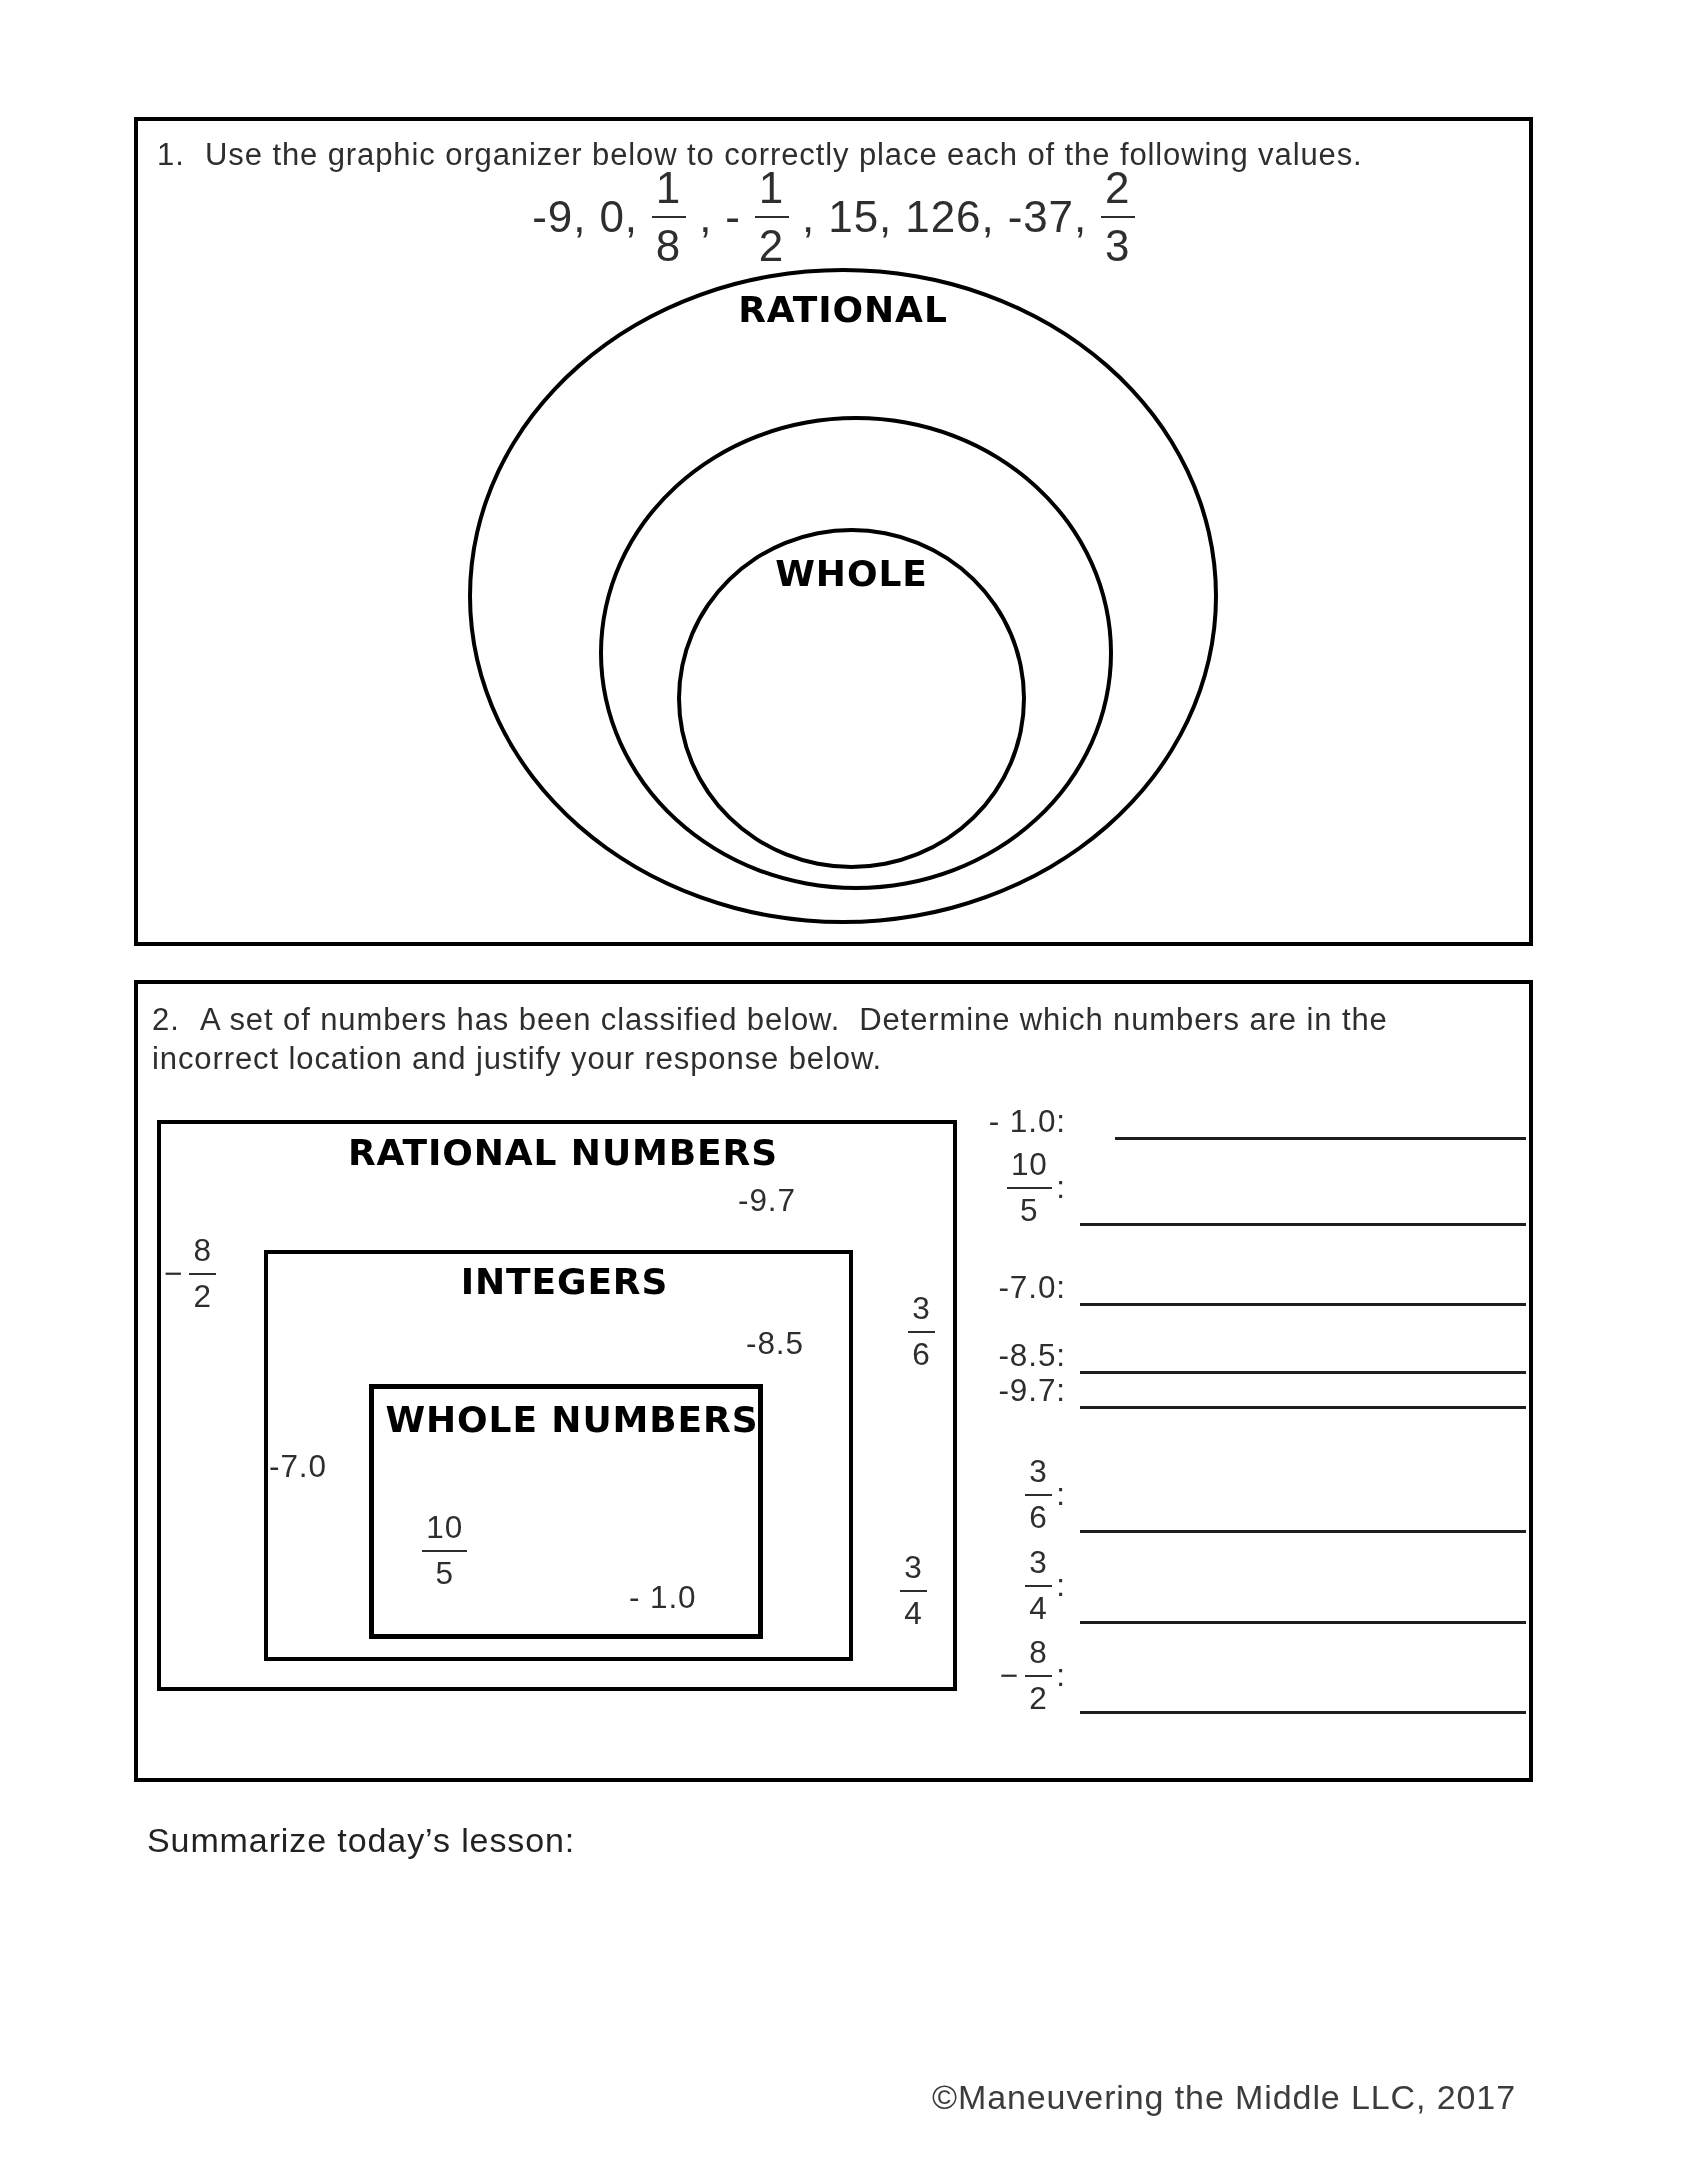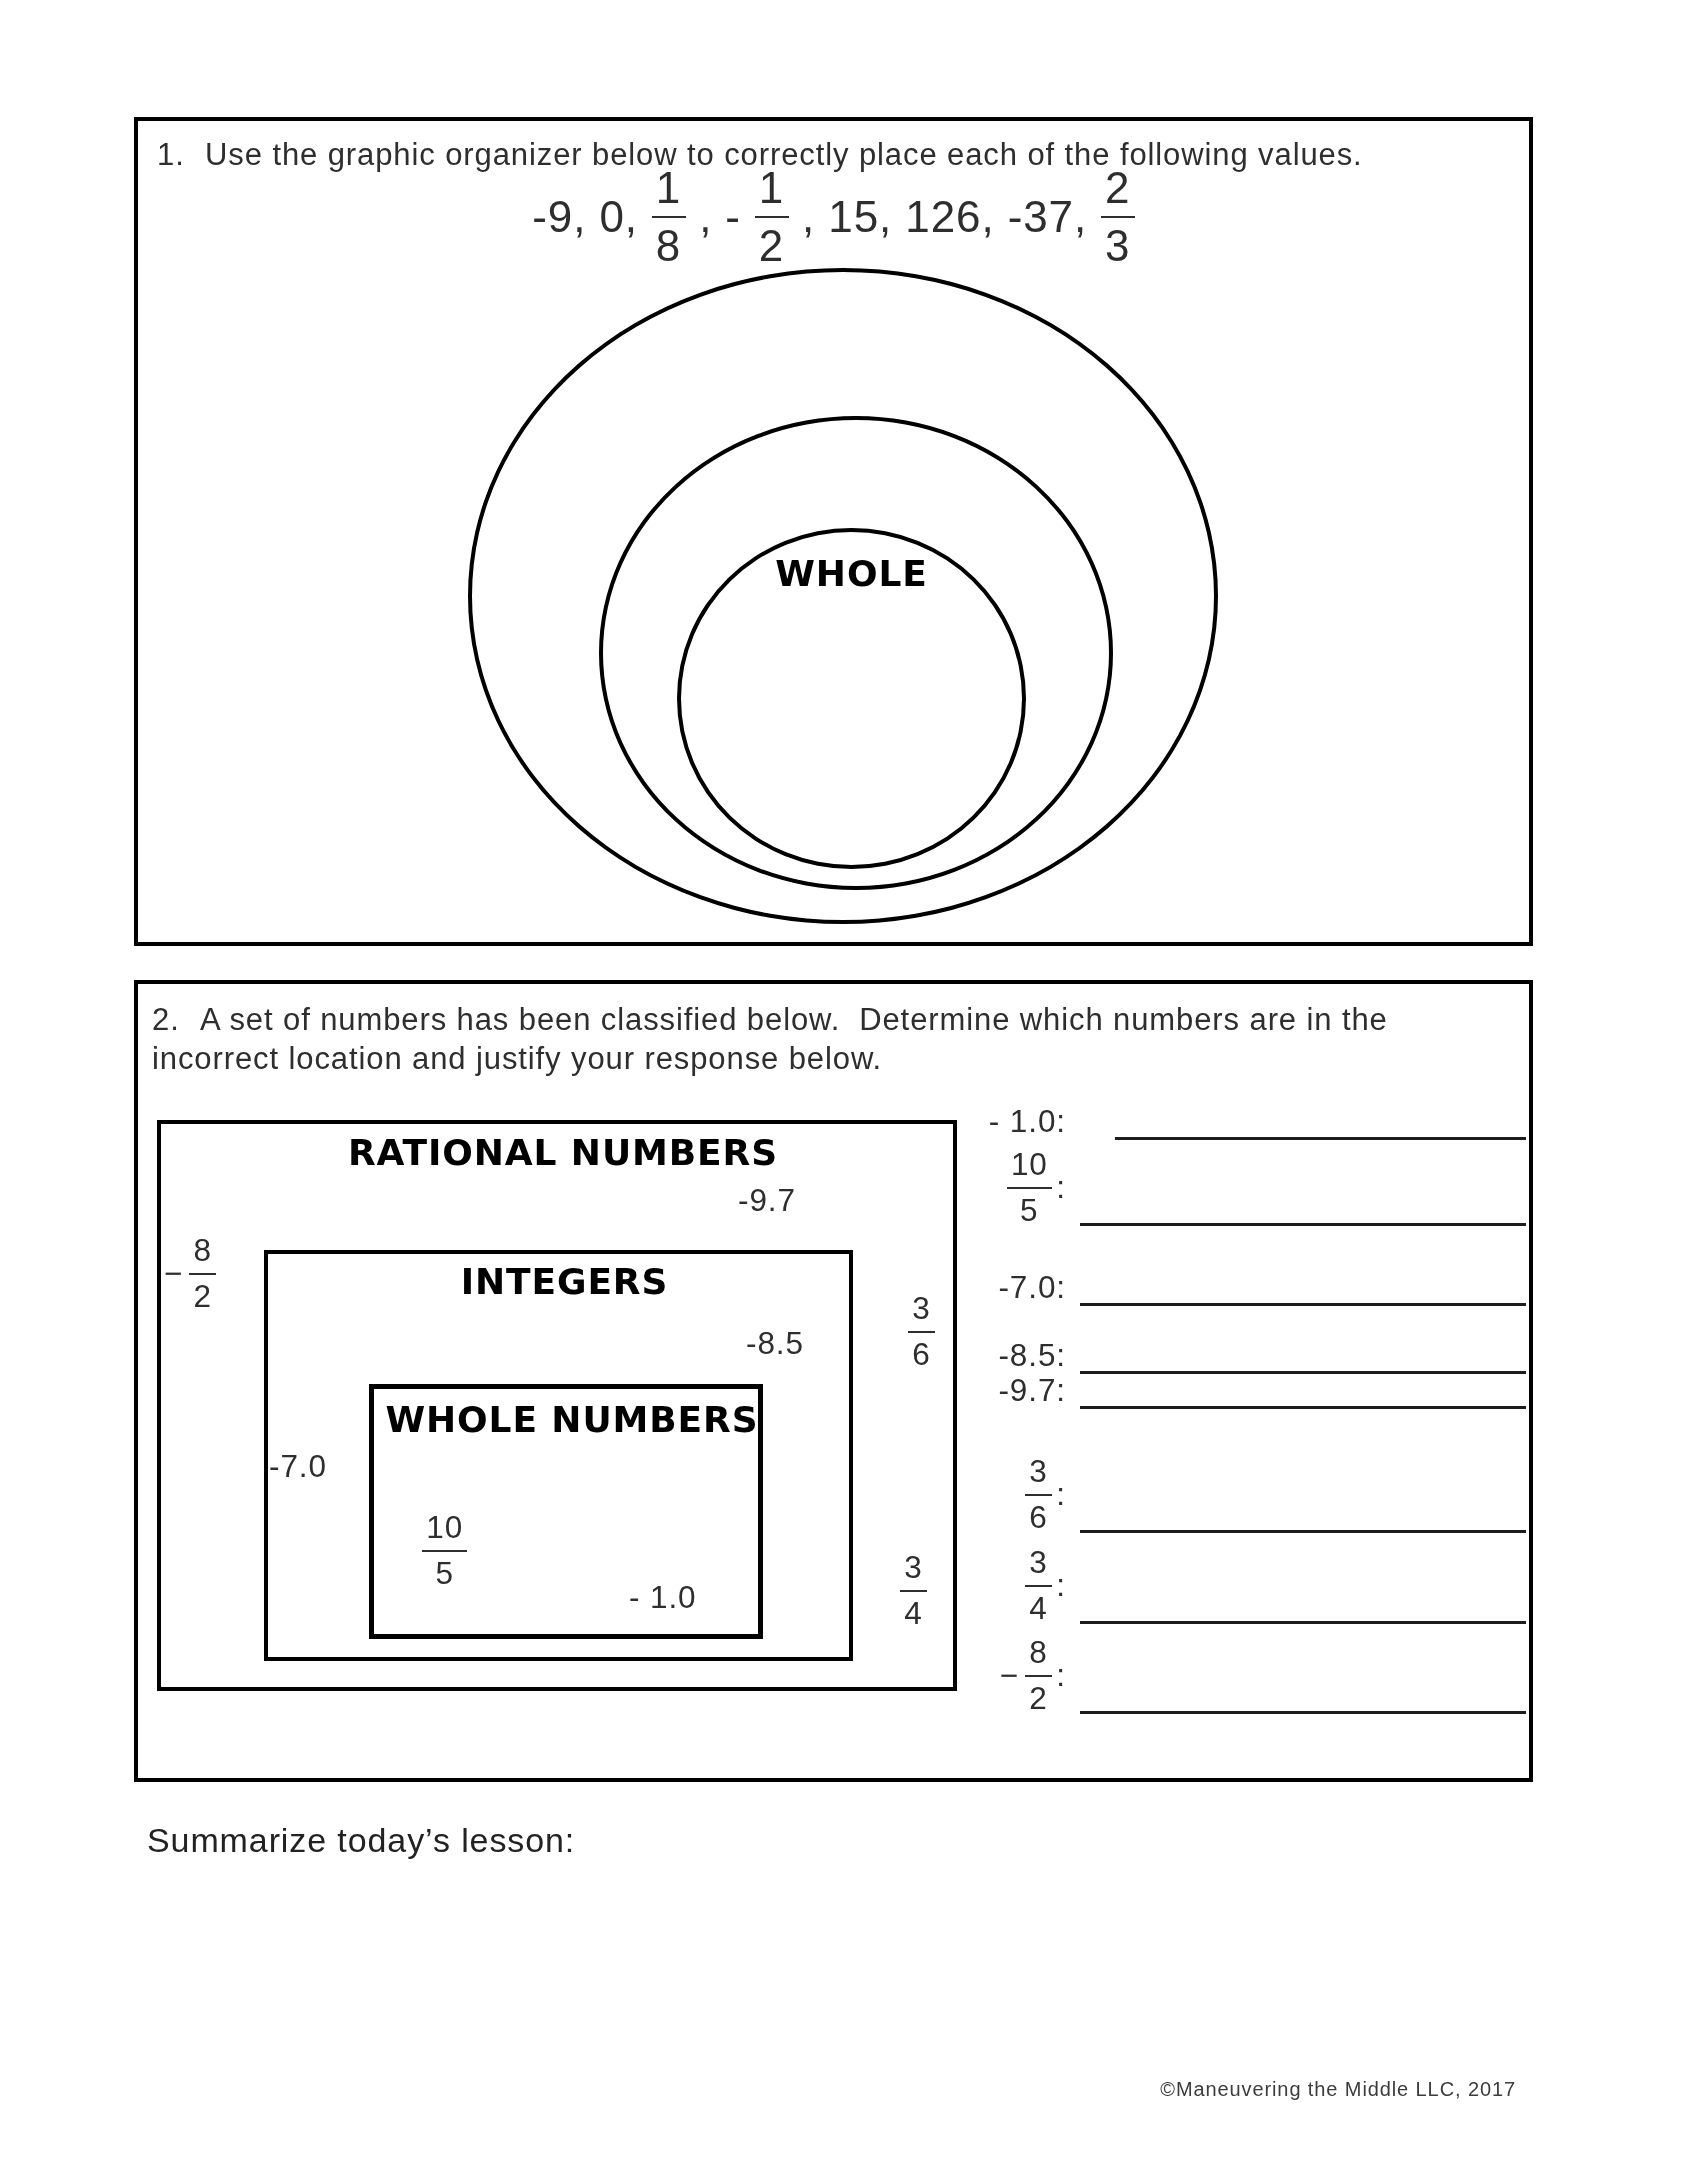--- a/index.html
+++ b/index.html
@@ -98,21 +98,21 @@
   }
   
   .summarize {
     position: absolute;
     left: 147px; top: 1821px;
     font-size: 34px; letter-spacing: 0.9px; color: #222;
   }
   .footer {
     position: absolute;
     right: 118px; top: 2078px;
-    font-size: 20px; letter-spacing: 0.9px; color: #3c3c3c;
+    font-size: 34px; letter-spacing: 0.9px; color: #3c3c3c;
   }
 </style>
 </head>
 <body>
 
 <div class="page">
 
   <div class="qbox" style="left:134px; top:117px; width:1399px; height:829px;"></div>
 
   <div class="prompt" style="left:157px; top:135px; width:1346px;"><span class="qnum">1.</span><span>Use the graphic organizer below to correctly place each of the following values.</span></div>
@@ -135,20 +135,21 @@
       <span class="fnum">2</span>
       <span class="fbar"></span>
       <span class="fden">3</span>
     </span>
   </div>
 
   <div class="ellipse" style="left:468px; top:268px; width:750px; height:656px;"></div>
   <div class="ellipse" style="left:599px; top:416px; width:514px; height:474px;"></div>
   <div class="ellipse" style="left:677px; top:528px; width:349px; height:341px;"></div>
 
+  <div class="ring-label" style="left:468px; width:750px; top:290px;">RATIONAL</div>
   <div class="ring-label" style="left:677px; width:349px; top:554px;">WHOLE</div>
 
   <div class="qbox" style="left:134px; top:980px; width:1399px; height:802px;"></div>
 
   <div class="prompt" style="left:152px; top:1000px; width:1363px;"><span class="qnum">2.</span><span>A set of numbers has been classified below.  Determine which numbers are in the incorrect location and justify your response below.</span></div>
 
   <div class="zone-rect" style="left:157px; top:1120px; width:800px; height:571px;"></div>
   <div class="zone-rect" style="left:264px; top:1250px; width:589px; height:411px;"></div>
   <div class="zone-rect whole" style="left:369px; top:1384px; width:394px; height:255px;"></div>
 

